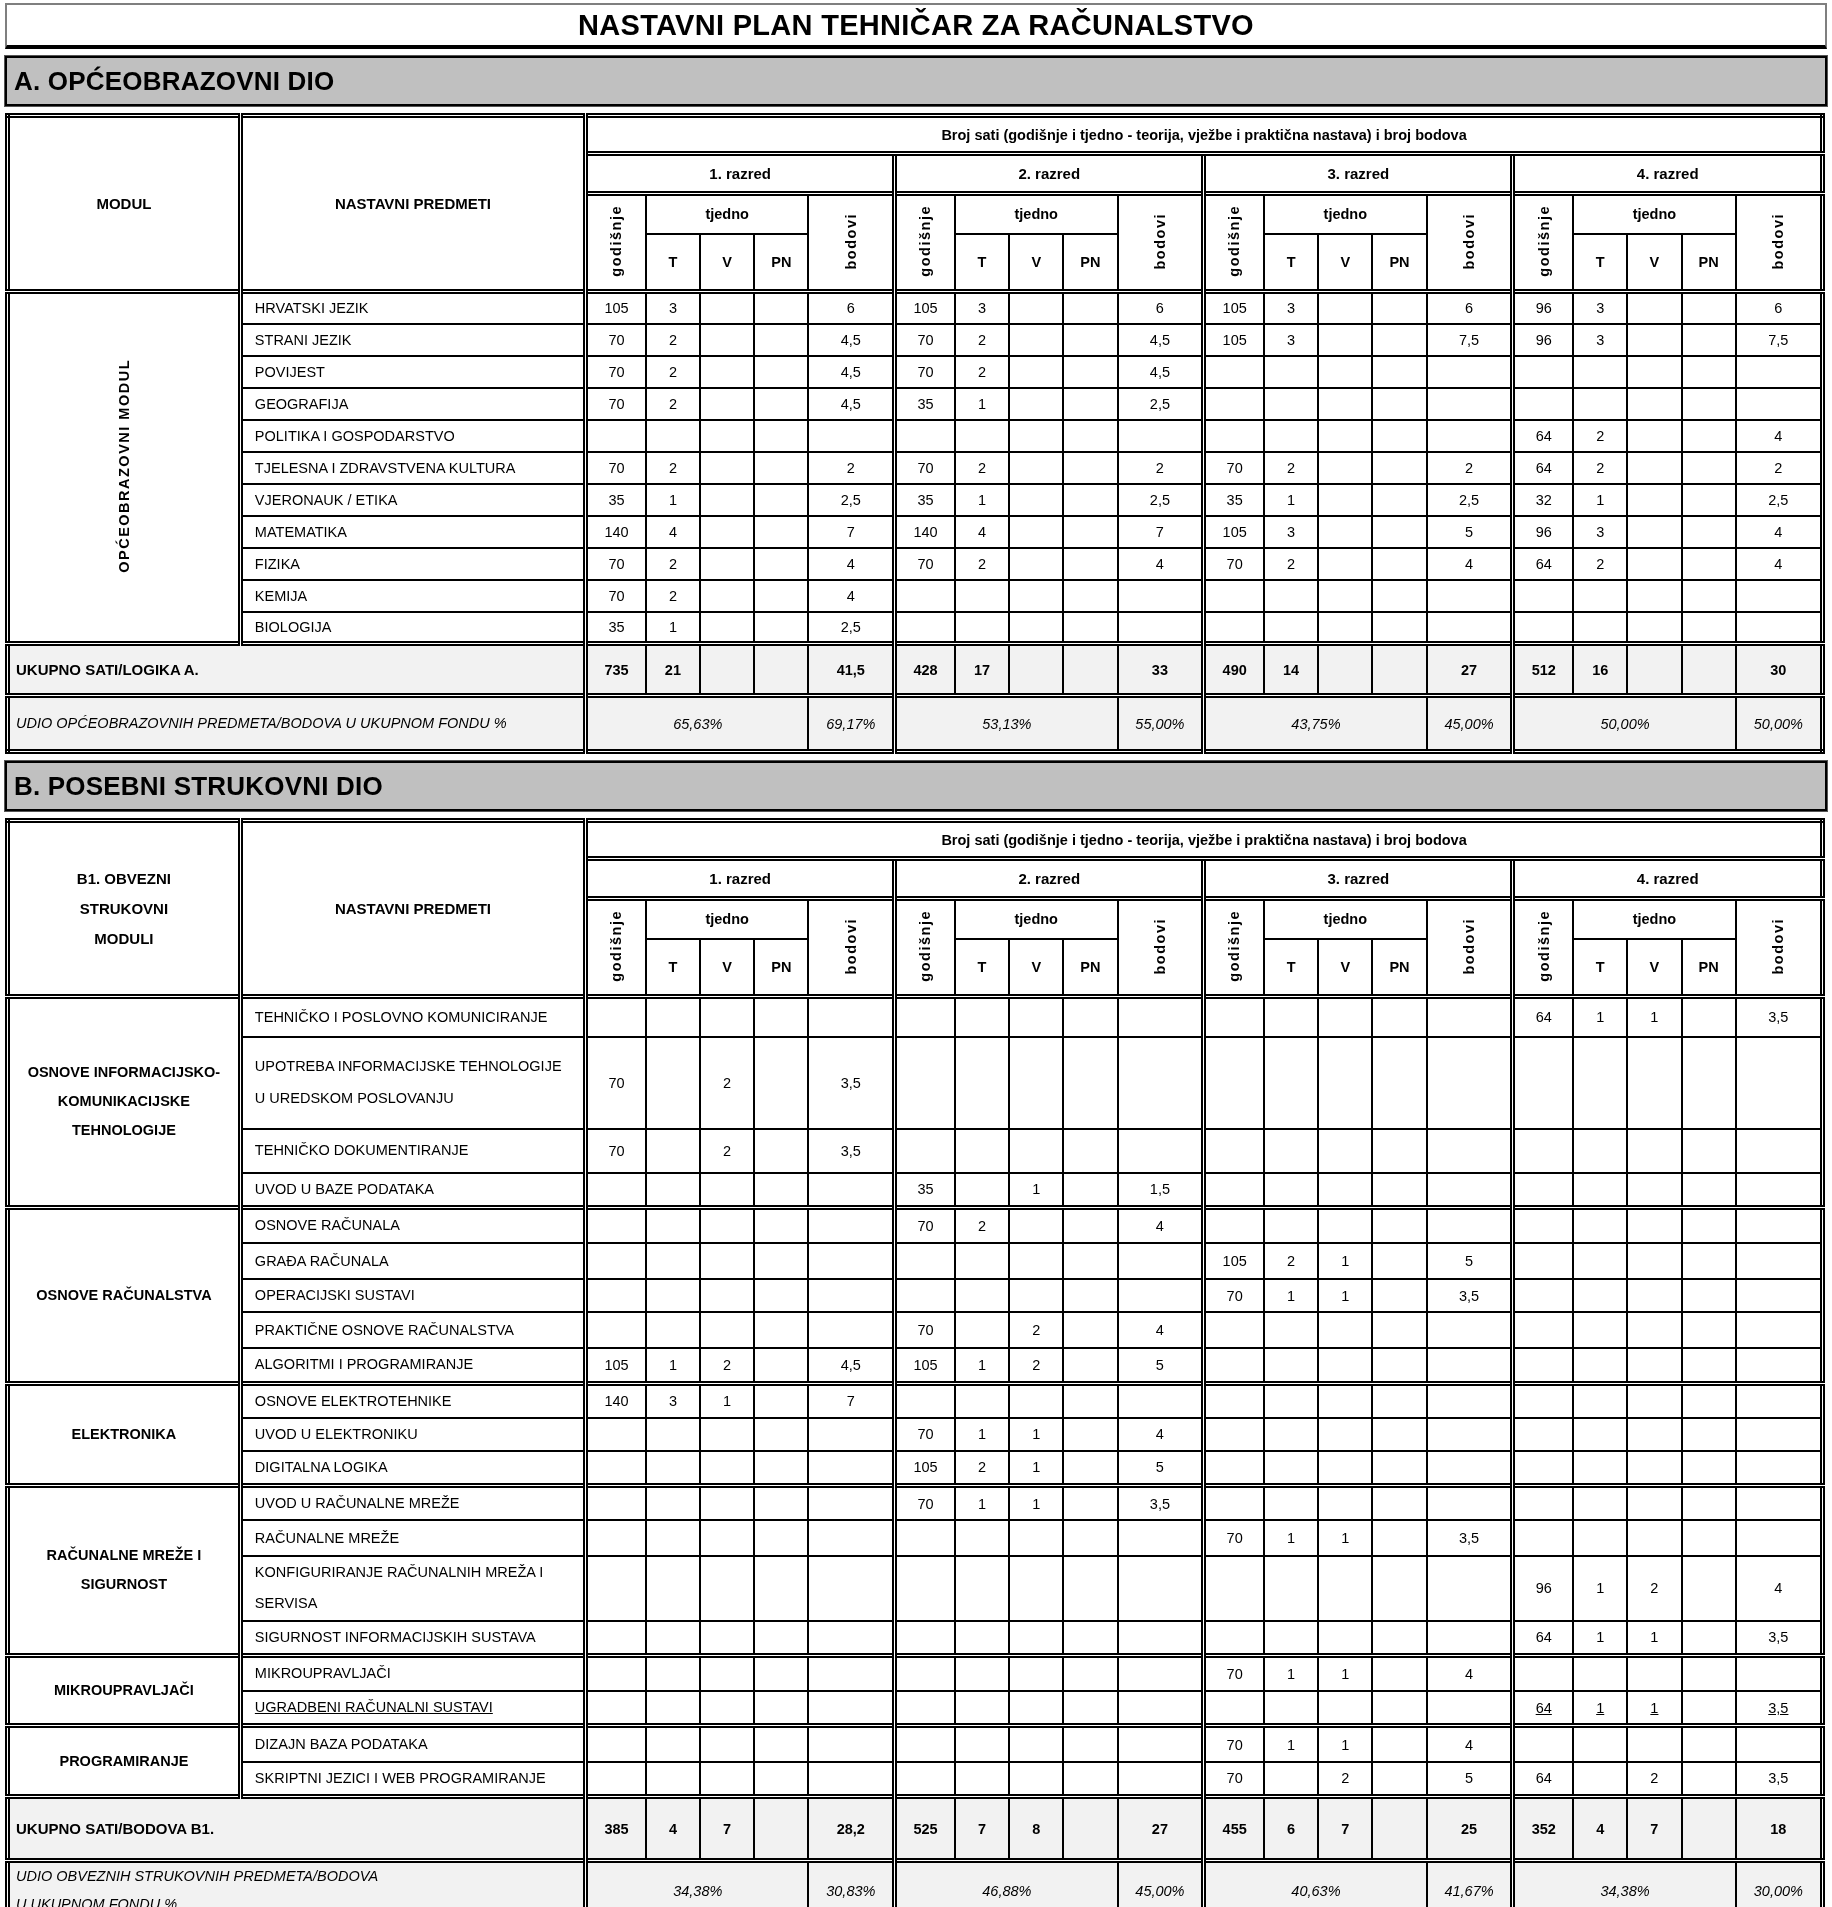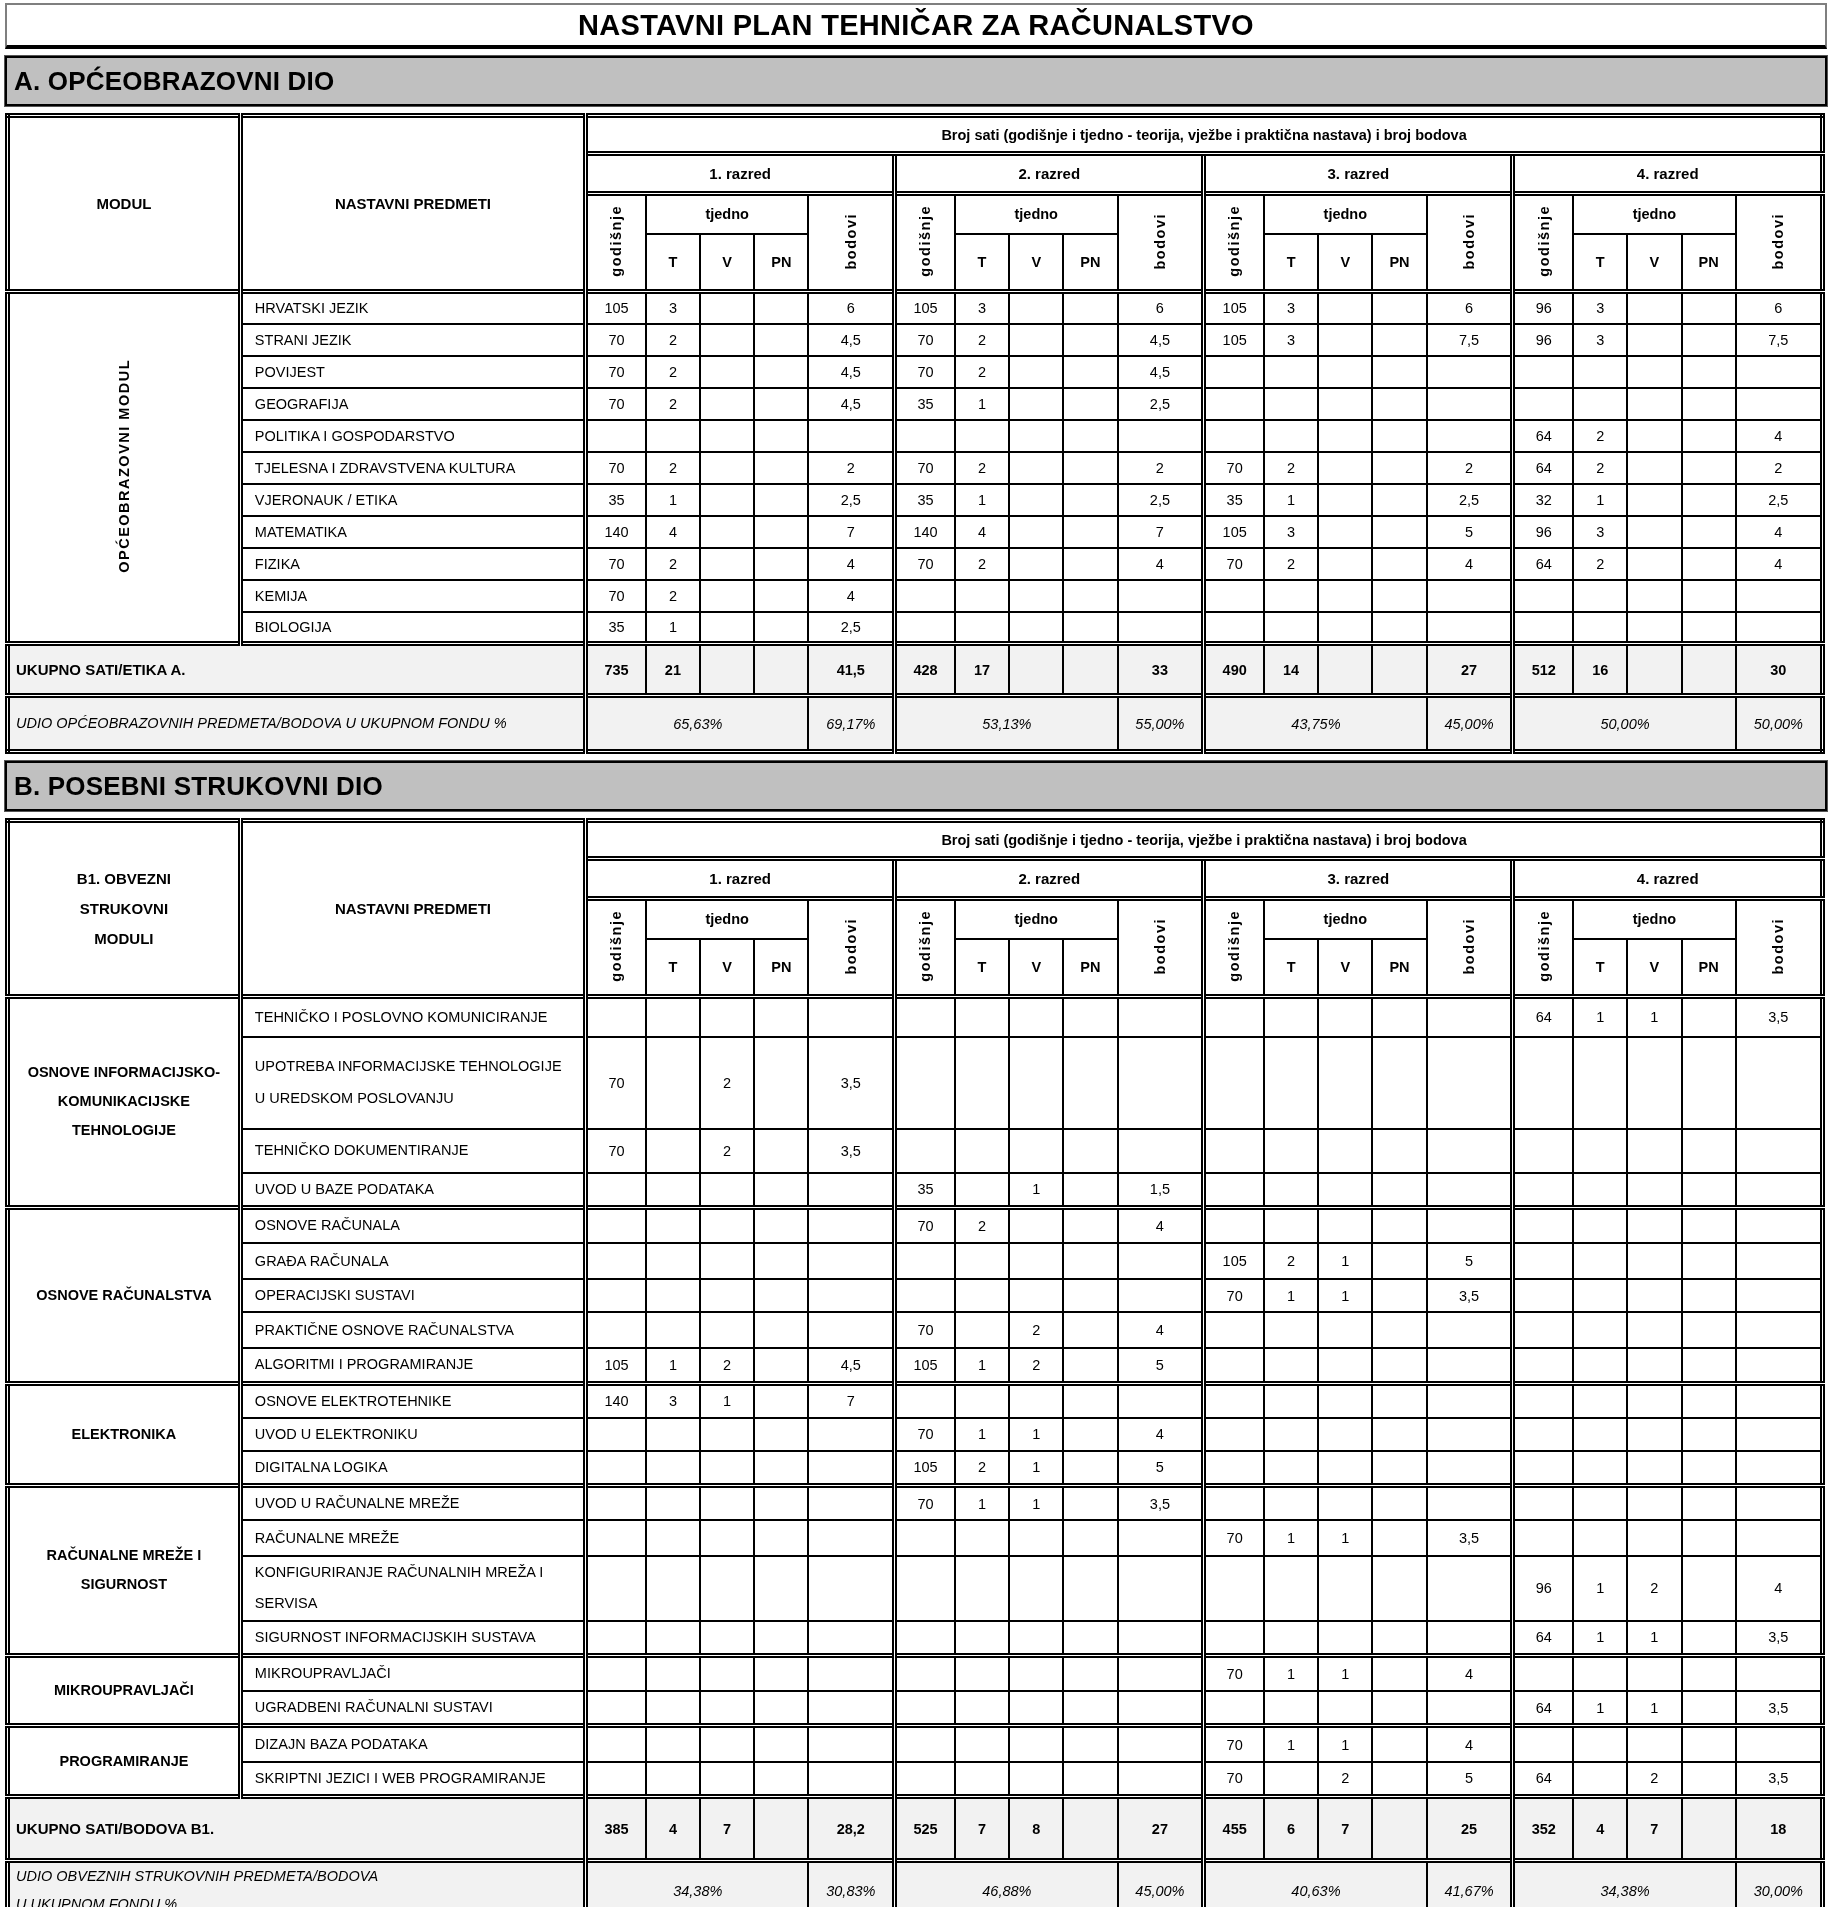--- a/index.html
+++ b/index.html
@@ -390,21 +390,21 @@
           <td class="num"></td>
           <td class="num"></td>
           <td class="num"></td>
           <td class="num sep-l"></td>
           <td class="num"></td>
           <td class="num"></td>
           <td class="num"></td>
           <td class="num"></td>
         </tr>
         <tr class="summary module-start">
-          <td class="sum-label" colspan="2">UKUPNO SATI/ETIKA A.</td>
+          <td class="sum-label" colspan="2">UKUPNO SATI/LOGIKA A.</td>
           <td class="num sep-l">735</td>
           <td class="num">21</td>
           <td class="num"></td>
           <td class="num"></td>
           <td class="num">41,5</td>
           <td class="num sep-l">428</td>
           <td class="num">17</td>
           <td class="num"></td>
           <td class="num"></td>
           <td class="num">33</td>
@@ -895,21 +895,21 @@
           <td class="num">1</td>
           <td class="num">1</td>
           <td class="num"></td>
           <td class="num">4</td>
           <td class="num sep-l"></td>
           <td class="num"></td>
           <td class="num"></td>
           <td class="num"></td>
           <td class="num"></td>
         </tr>
-        <tr style="height: 34px;">
+        <tr style="height: 34px; text-decoration: underline;">
           <td class="subject sep-l pre">UGRADBENI RAČUNALNI SUSTAVI</td>
           <td class="num sep-l"></td>
           <td class="num"></td>
           <td class="num"></td>
           <td class="num"></td>
           <td class="num"></td>
           <td class="num sep-l"></td>
           <td class="num"></td>
           <td class="num"></td>
           <td class="num"></td>

